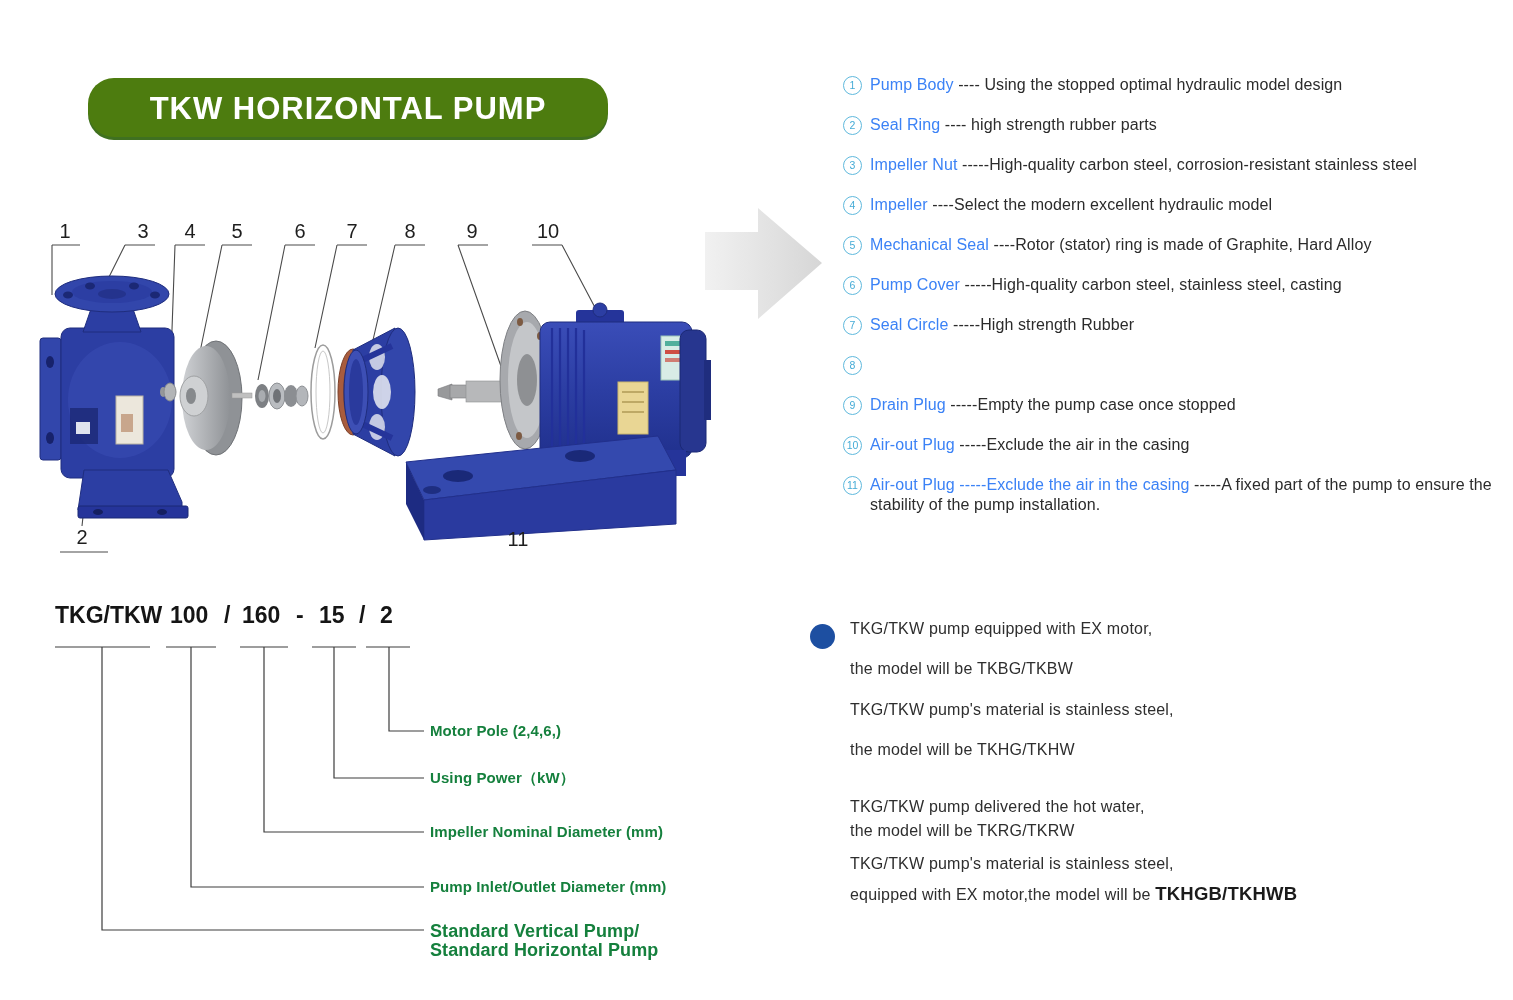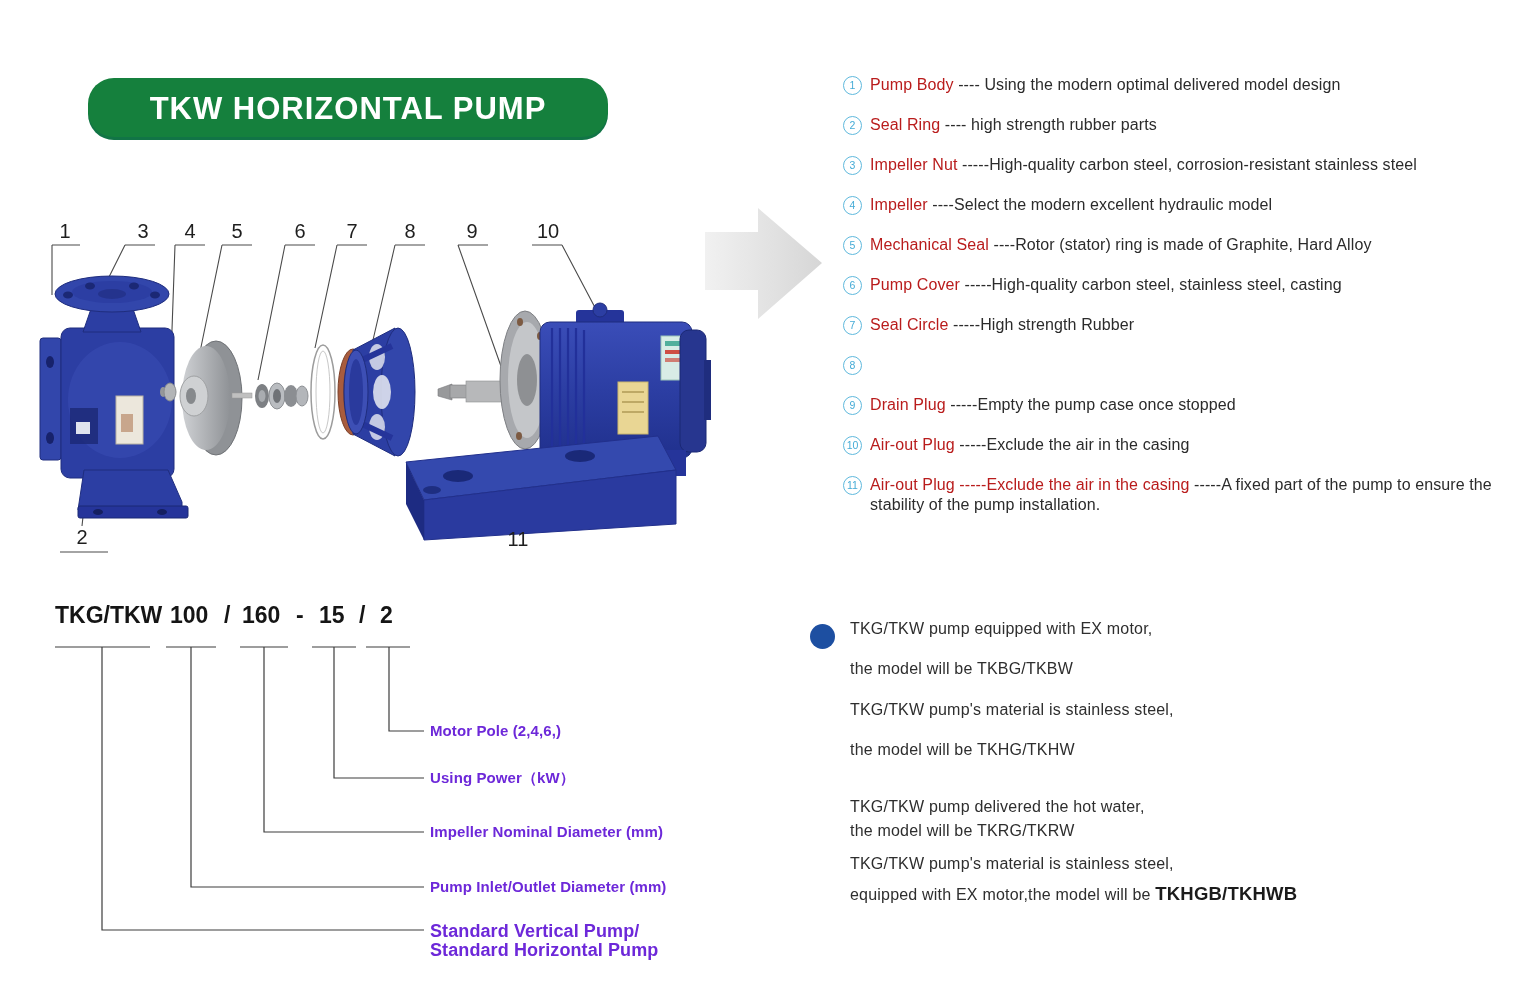--- a/index.html
+++ b/index.html
@@ -1,45 +1,45 @@
 <!DOCTYPE html>
 <html><head>
 <meta charset="utf-8">
 <style>
   html,body{margin:0;padding:0;}
   body{width:1513px;height:1000px;position:relative;background:#ffffff;
        font-family:"Liberation Sans", sans-serif;color:#2b2b2b;overflow:hidden;}
 
   
   .banner{position:absolute;left:88px;top:78px;width:520px;height:62px;
-          background:#15803d;border-radius:26px;display:flex;align-items:center;justify-content:center;
+          background:#4d7c0f;border-radius:26px;display:flex;align-items:center;justify-content:center;
           box-shadow:inset 0 -3px 0 rgba(0,60,110,.18);}
   .banner span{color:#fff;font-size:31px;font-weight:bold;letter-spacing:1px;}
 
   
   .diagram{position:absolute;left:20px;top:210px;width:745px;height:370px;}
   .pnum{position:absolute;transform:translateX(-50%);font-size:20px;font-weight:500;color:#1e1e1e;}
 
   
   .arrow-wrap{position:absolute;left:695px;top:200px;width:150px;height:135px;}
 
   
   .plist{position:absolute;left:843px;top:70px;width:665px;}
   .pitem{display:flex;align-items:flex-start;height:40px;padding-top:5px;box-sizing:border-box;}
   .pitem.tall{height:auto;}
   .pcirc{flex:0 0 auto;width:17px;height:17px;border:1px solid #5fb9dd;border-radius:50%;
          color:#45abd6;font-size:10.5px;display:flex;align-items:center;justify-content:center;
          margin:1px 8px 0 0;line-height:1;}
   .ptext{font-size:16px;line-height:20px;letter-spacing:.1px;max-width:630px;}
-  .pname{color:#b91c1c;}
+  .pname{color:#3b82f6;}
   .pdesc{color:#2b2b2b;}
 
   
   .mseg{position:absolute;top:602px;font-size:23px;font-weight:bold;color:#151515;}
-  .mlabel{position:absolute;font-size:15px;font-weight:bold;color:#6d28d9;letter-spacing:.1px;}
+  .mlabel{position:absolute;font-size:15px;font-weight:bold;color:#15803d;letter-spacing:.1px;}
   .mlabel.small{font-size:18px;}
 
   
   .notes{position:absolute;left:808px;top:612px;width:680px;height:300px;text-align:center;}
   .bullet{position:absolute;left:2px;top:12px;width:25px;height:25px;border-radius:50%;background:#1d4fa1;}
   .nline{position:absolute;left:42px;font-size:16px;color:#2e2e2e;letter-spacing:.2px;white-space:nowrap;}
   .nbold{font-size:18.5px;font-weight:bold;color:#1b1b1b;}
 
   svg{display:block;}
 </style>
@@ -196,21 +196,21 @@
           <stop offset="1" stop-color="#d6d6d6"></stop>
       </linearGradient>
     </defs>
     <polygon points="10,32 63,32 63,8 127,63 63,119 63,90 10,90" fill="url(#arrG)"></polygon>
   </svg>
 </div>
 
 <div class="plist">
   <div class="pitem">
     <span class="pcirc">1</span>
-    <span class="ptext"><span class="pname">Pump Body</span><span class="pdesc"> ---- Using the modern optimal delivered model design</span></span>
+    <span class="ptext"><span class="pname">Pump Body</span><span class="pdesc"> ---- Using the stopped optimal hydraulic model design</span></span>
   </div>
   <div class="pitem">
     <span class="pcirc">2</span>
     <span class="ptext"><span class="pname">Seal Ring</span><span class="pdesc"> ---- high strength rubber parts</span></span>
   </div>
   <div class="pitem">
     <span class="pcirc">3</span>
     <span class="ptext"><span class="pname">Impeller Nut</span><span class="pdesc"> -----High-quality carbon steel, corrosion-resistant stainless steel</span></span>
   </div>
   <div class="pitem">

